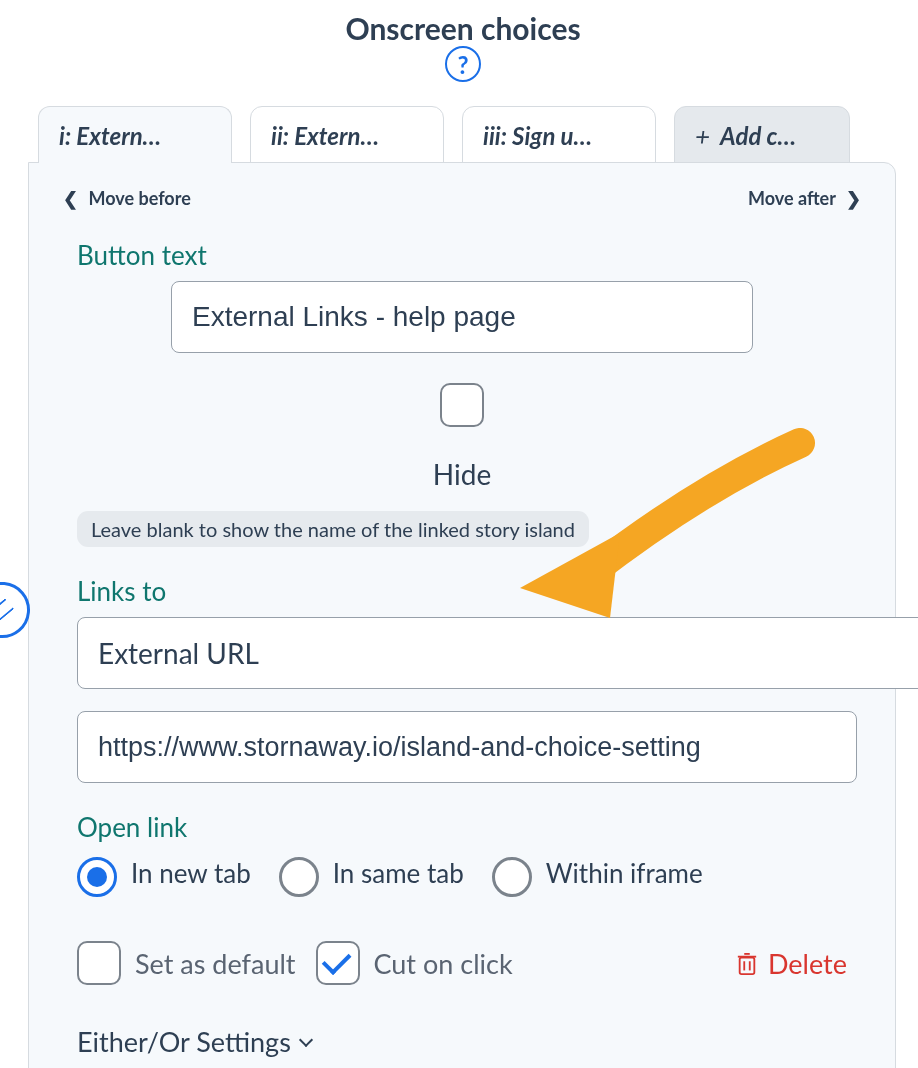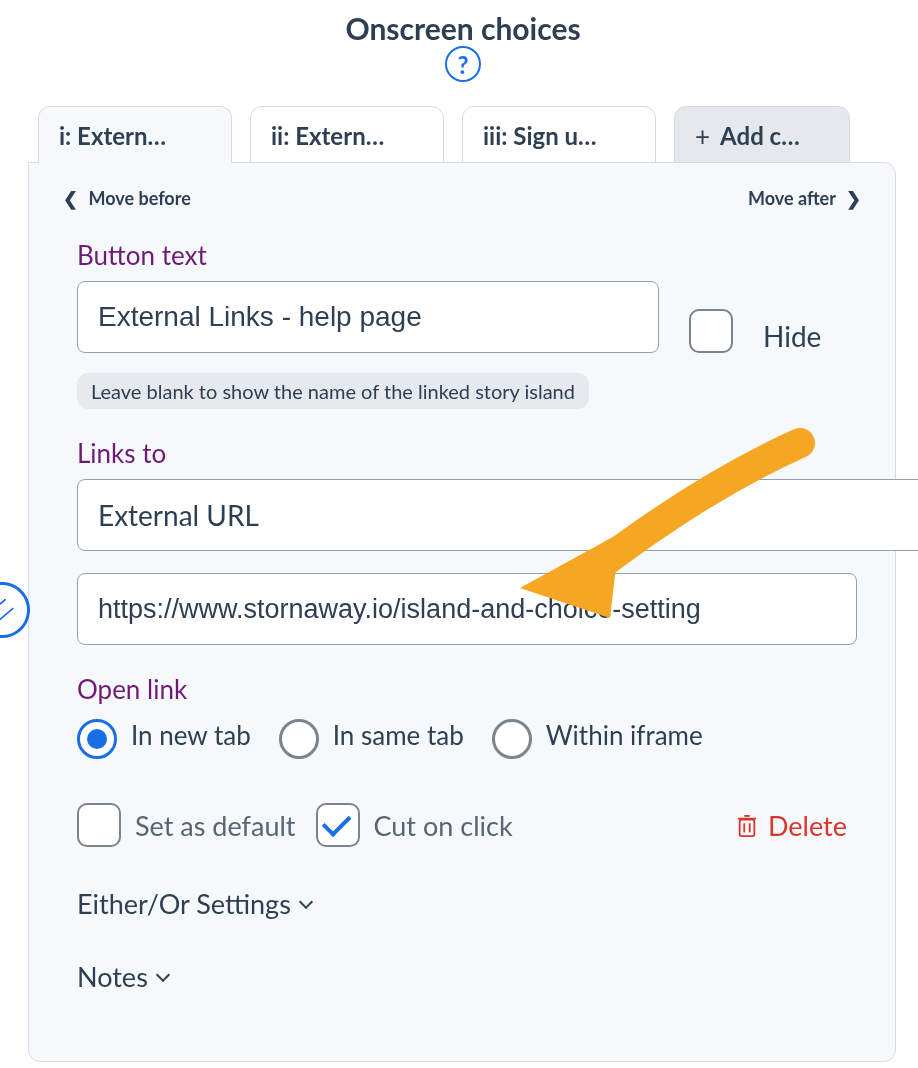--- a/index.html
+++ b/index.html
@@ -47,20 +47,21 @@
     border-top-right-radius: 12px;
     background: #fff;
     font-size: 24px;
     font-weight: 700;
     color: #2e3f53;
     white-space: nowrap;
     overflow: hidden;
     text-overflow: ellipsis;
     cursor: pointer;
     position: relative;
+    font-style: italic;
   }
   .tab.active {
     border-bottom: none;
     z-index: 2;
     background: #f6f9fc;
   }
   .tab.add {
     background: #e5e9ed;
     width: 176px;
     color: #2e3f53;
@@ -89,24 +90,24 @@
     font-size: 18px;
     font-weight: 700;
     color: #2e3f53;
     padding: 4px 4px 30px 4px;
   }
   .move-row .chev { font-weight: 700; margin: 0 6px; }
   .field-block { padding: 0 24px; margin-bottom: 28px; }
   .field-label {
     font-size: 26px;
     font-weight: 400;
-    color: #701a75;
+    color: #0f766e;
     margin-bottom: 10px;
   }
-  .row-flex { display: flex; align-items: flex-end; gap: 30px; }
+  .row-flex { display: flex; align-items: center; gap: 30px; flex-direction: column; }
   .text-input {
     width: 582px;
     height: 72px;
     border: 1px solid #97a0aa;
     border-radius: 8px;
     background: #fff;
     font-size: 28px;
     padding: 0 20px;
     color: #2e3f53;
   }

